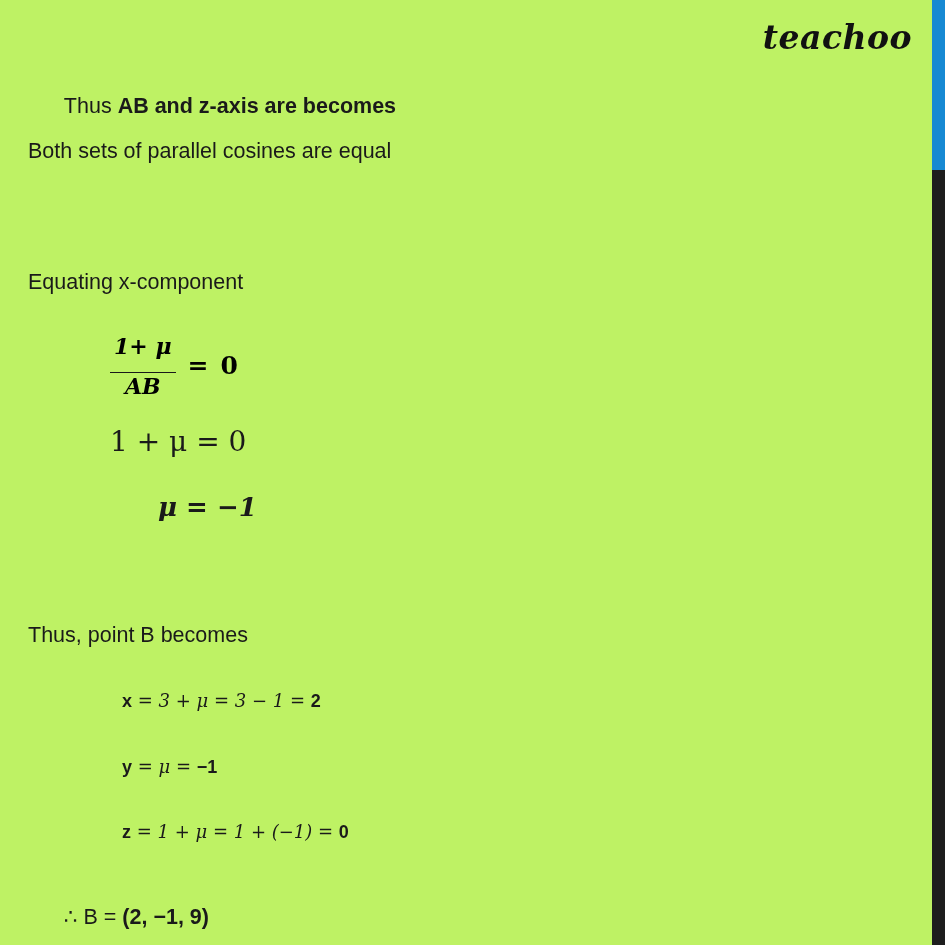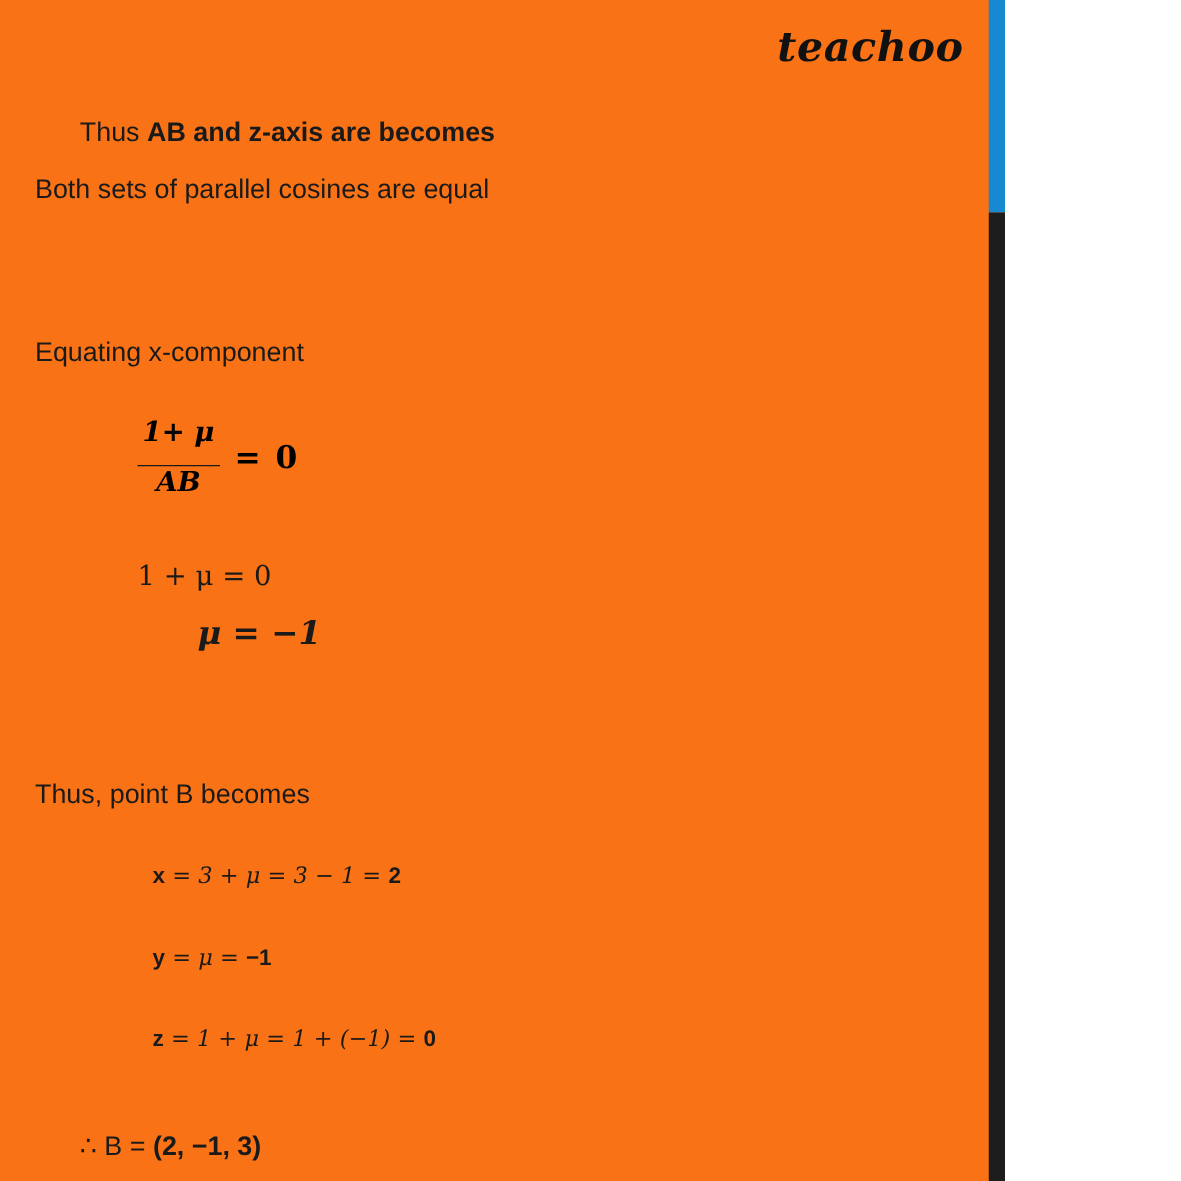--- a/index.html
+++ b/index.html
@@ -9,23 +9,23 @@
   body {
     width: 945px;
     height: 945px;
     background: #ffffff;
     font-family: "Liberation Sans", sans-serif;
     overflow: hidden;
     position: relative;
   }
   .page {
     position: relative;
-    width: 804px;
+    width: 945px;
     height: 945px;
-    background: #f97316;
+    background: #bef264;
   }
   
   .edge-bar {
     position: absolute;
     right: 0;
     width: 13px;
   }
   .edge-bar-blue {
     top: 0;
     height: 170px;
@@ -111,23 +111,22 @@
     padding-bottom: 2px;
   }
   .frac-rhs {
     font-family: "DejaVu Serif", serif;
     font-size: 25px;
     font-weight: bold;
     padding-bottom: 2px;
   }
   .eq-line {
     font-family: "DejaVu Serif", serif;
-    font-size: 22px;
+    font-size: 28px;
     color: #1a1a1a;
-    margin-top: 24px;
   }
   .eq-line-bold {
     font-family: "DejaVu Serif", serif;
     font-size: 26px;
     font-weight: bold;
     font-style: italic;
     color: #1a1a1a;
     margin-left: 48px;
   }
   .sub-line {
@@ -182,17 +181,17 @@
 
     <div class="row r-y sub-line">
       <span class="bold">y</span><span class="mu"> = μ = </span><span class="bold">−1</span>
     </div>
 
     <div class="row r-z sub-line">
       <span class="bold">z</span><span class="mu"> = 1 + μ = 1 + (−1) = </span><span class="bold">0</span>
     </div>
 
     <div class="row r-final line">
-      <span>∴ B = </span><span class="bold">(2, −1, 3)</span>
+      <span>∴ B = </span><span class="bold">(2, −1, 9)</span>
     </div>
 
   </div>
 </div>
 
 </body></html>

